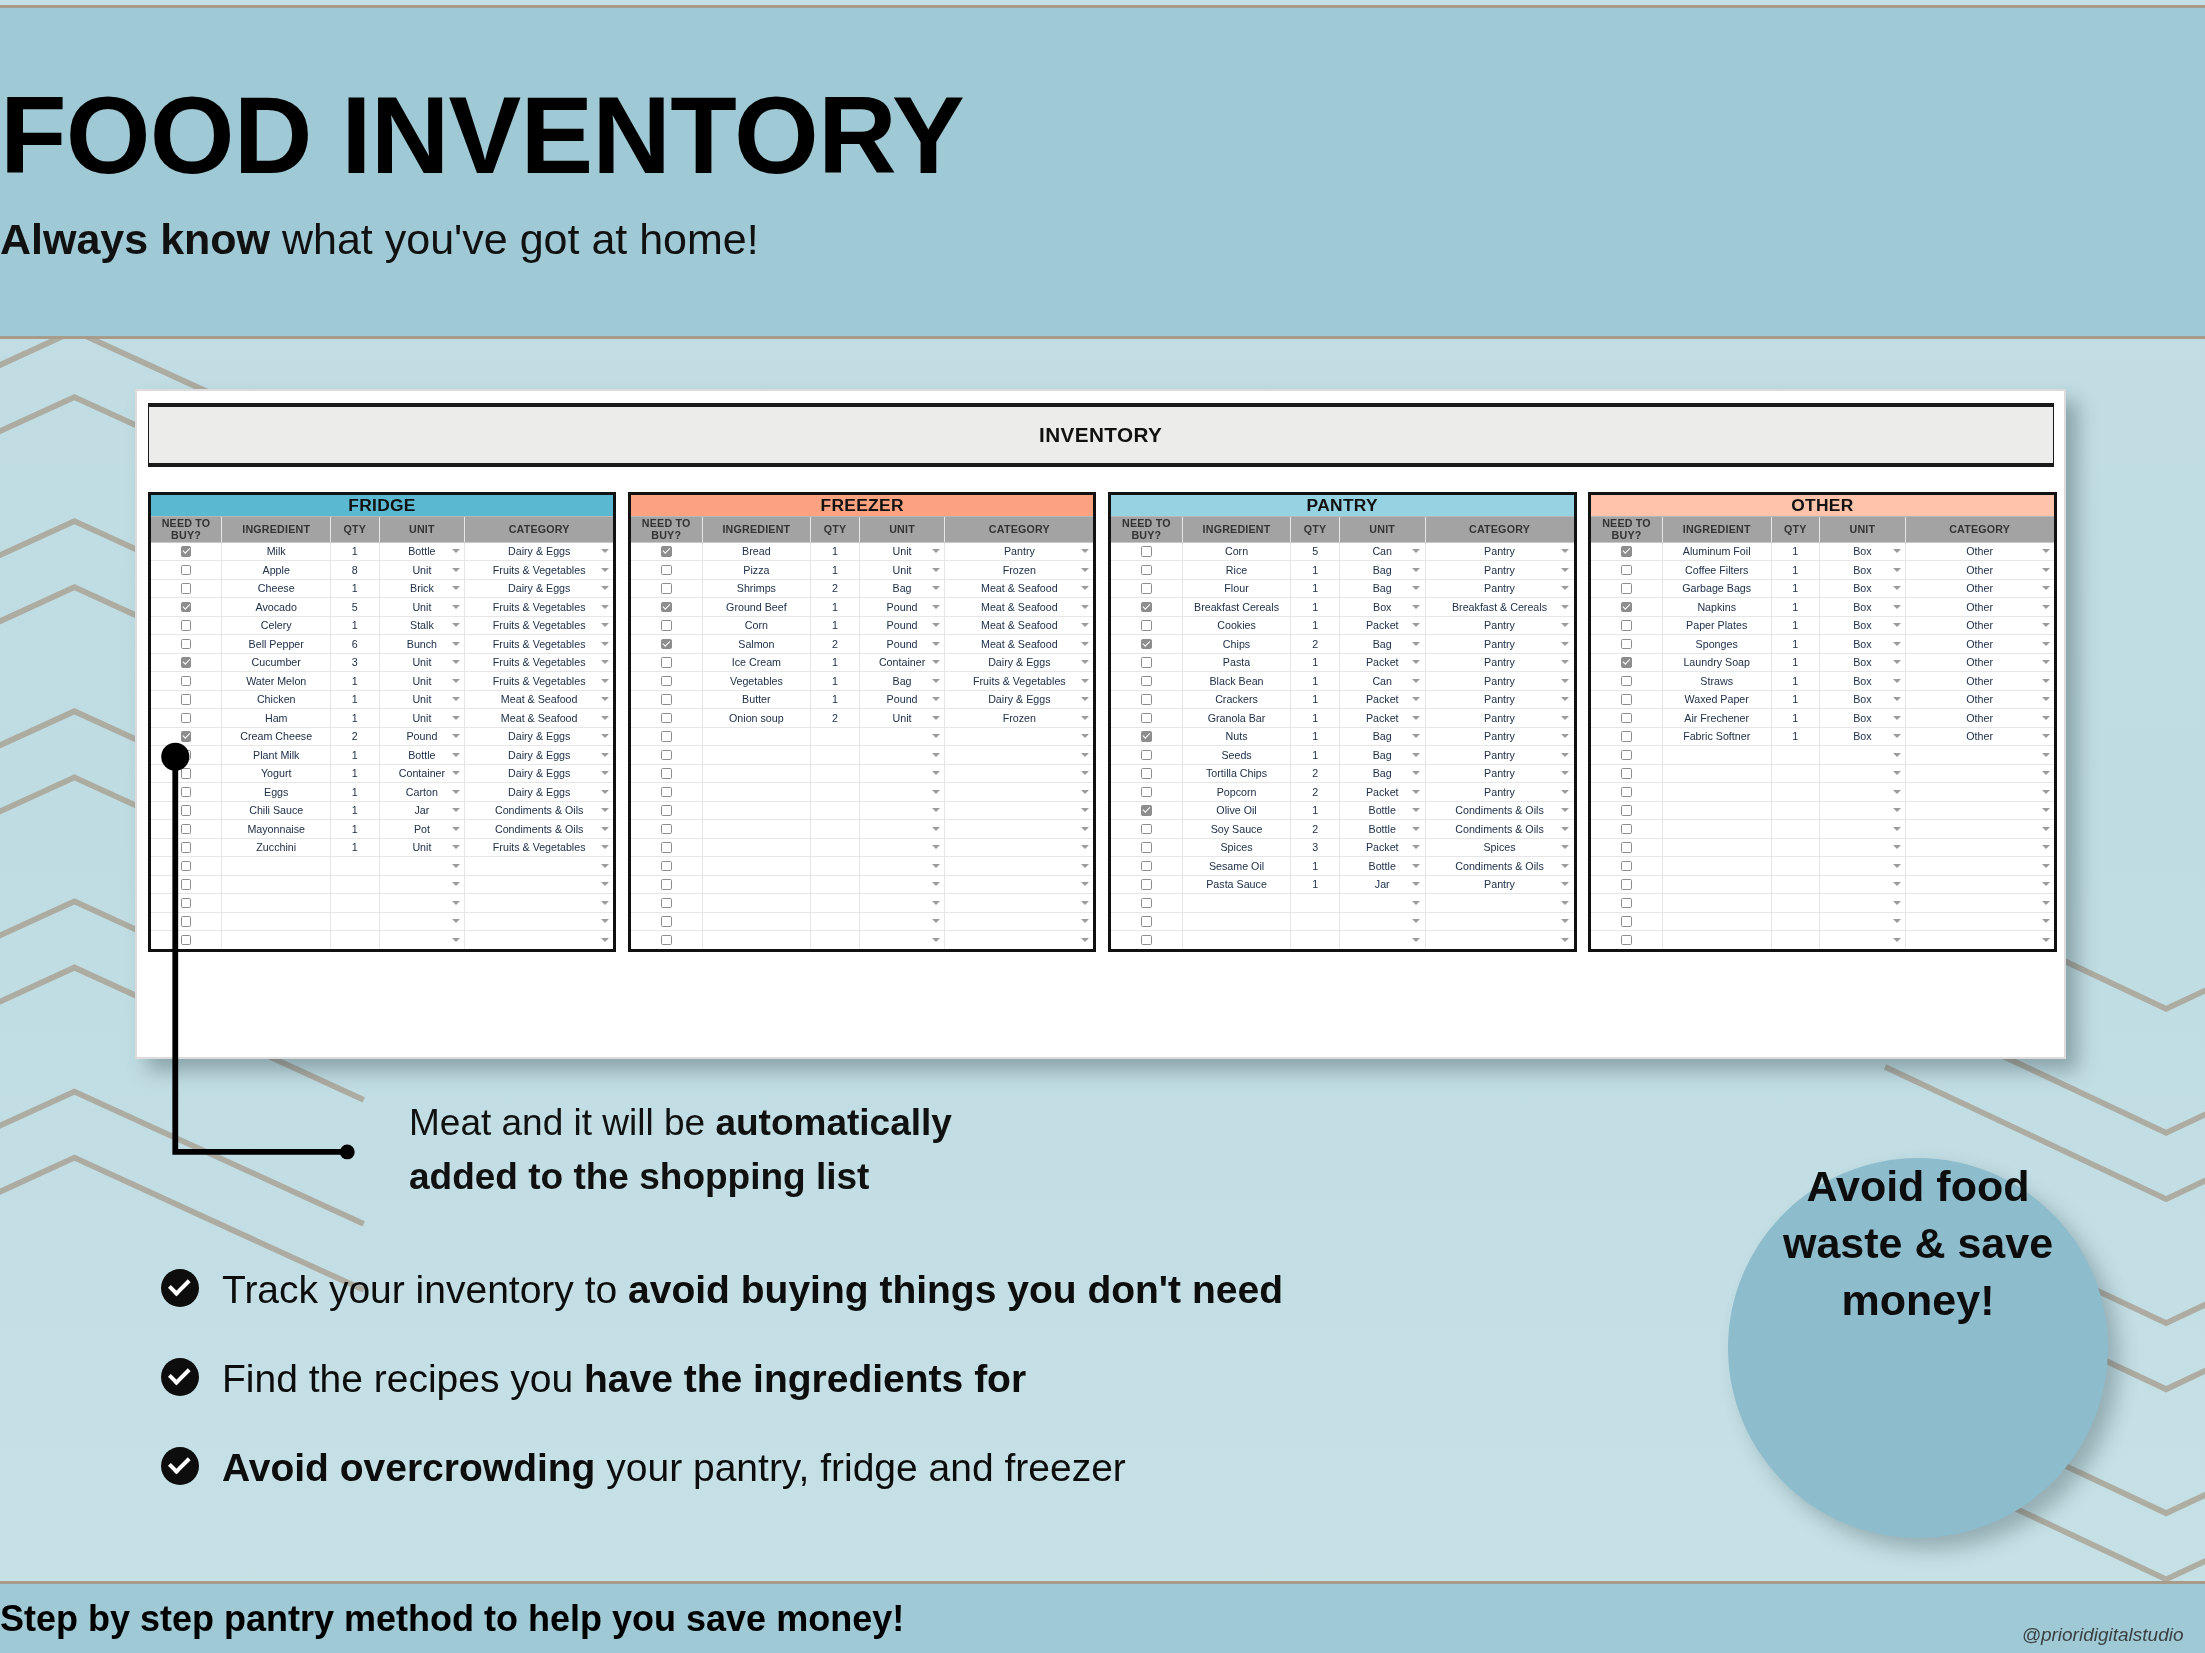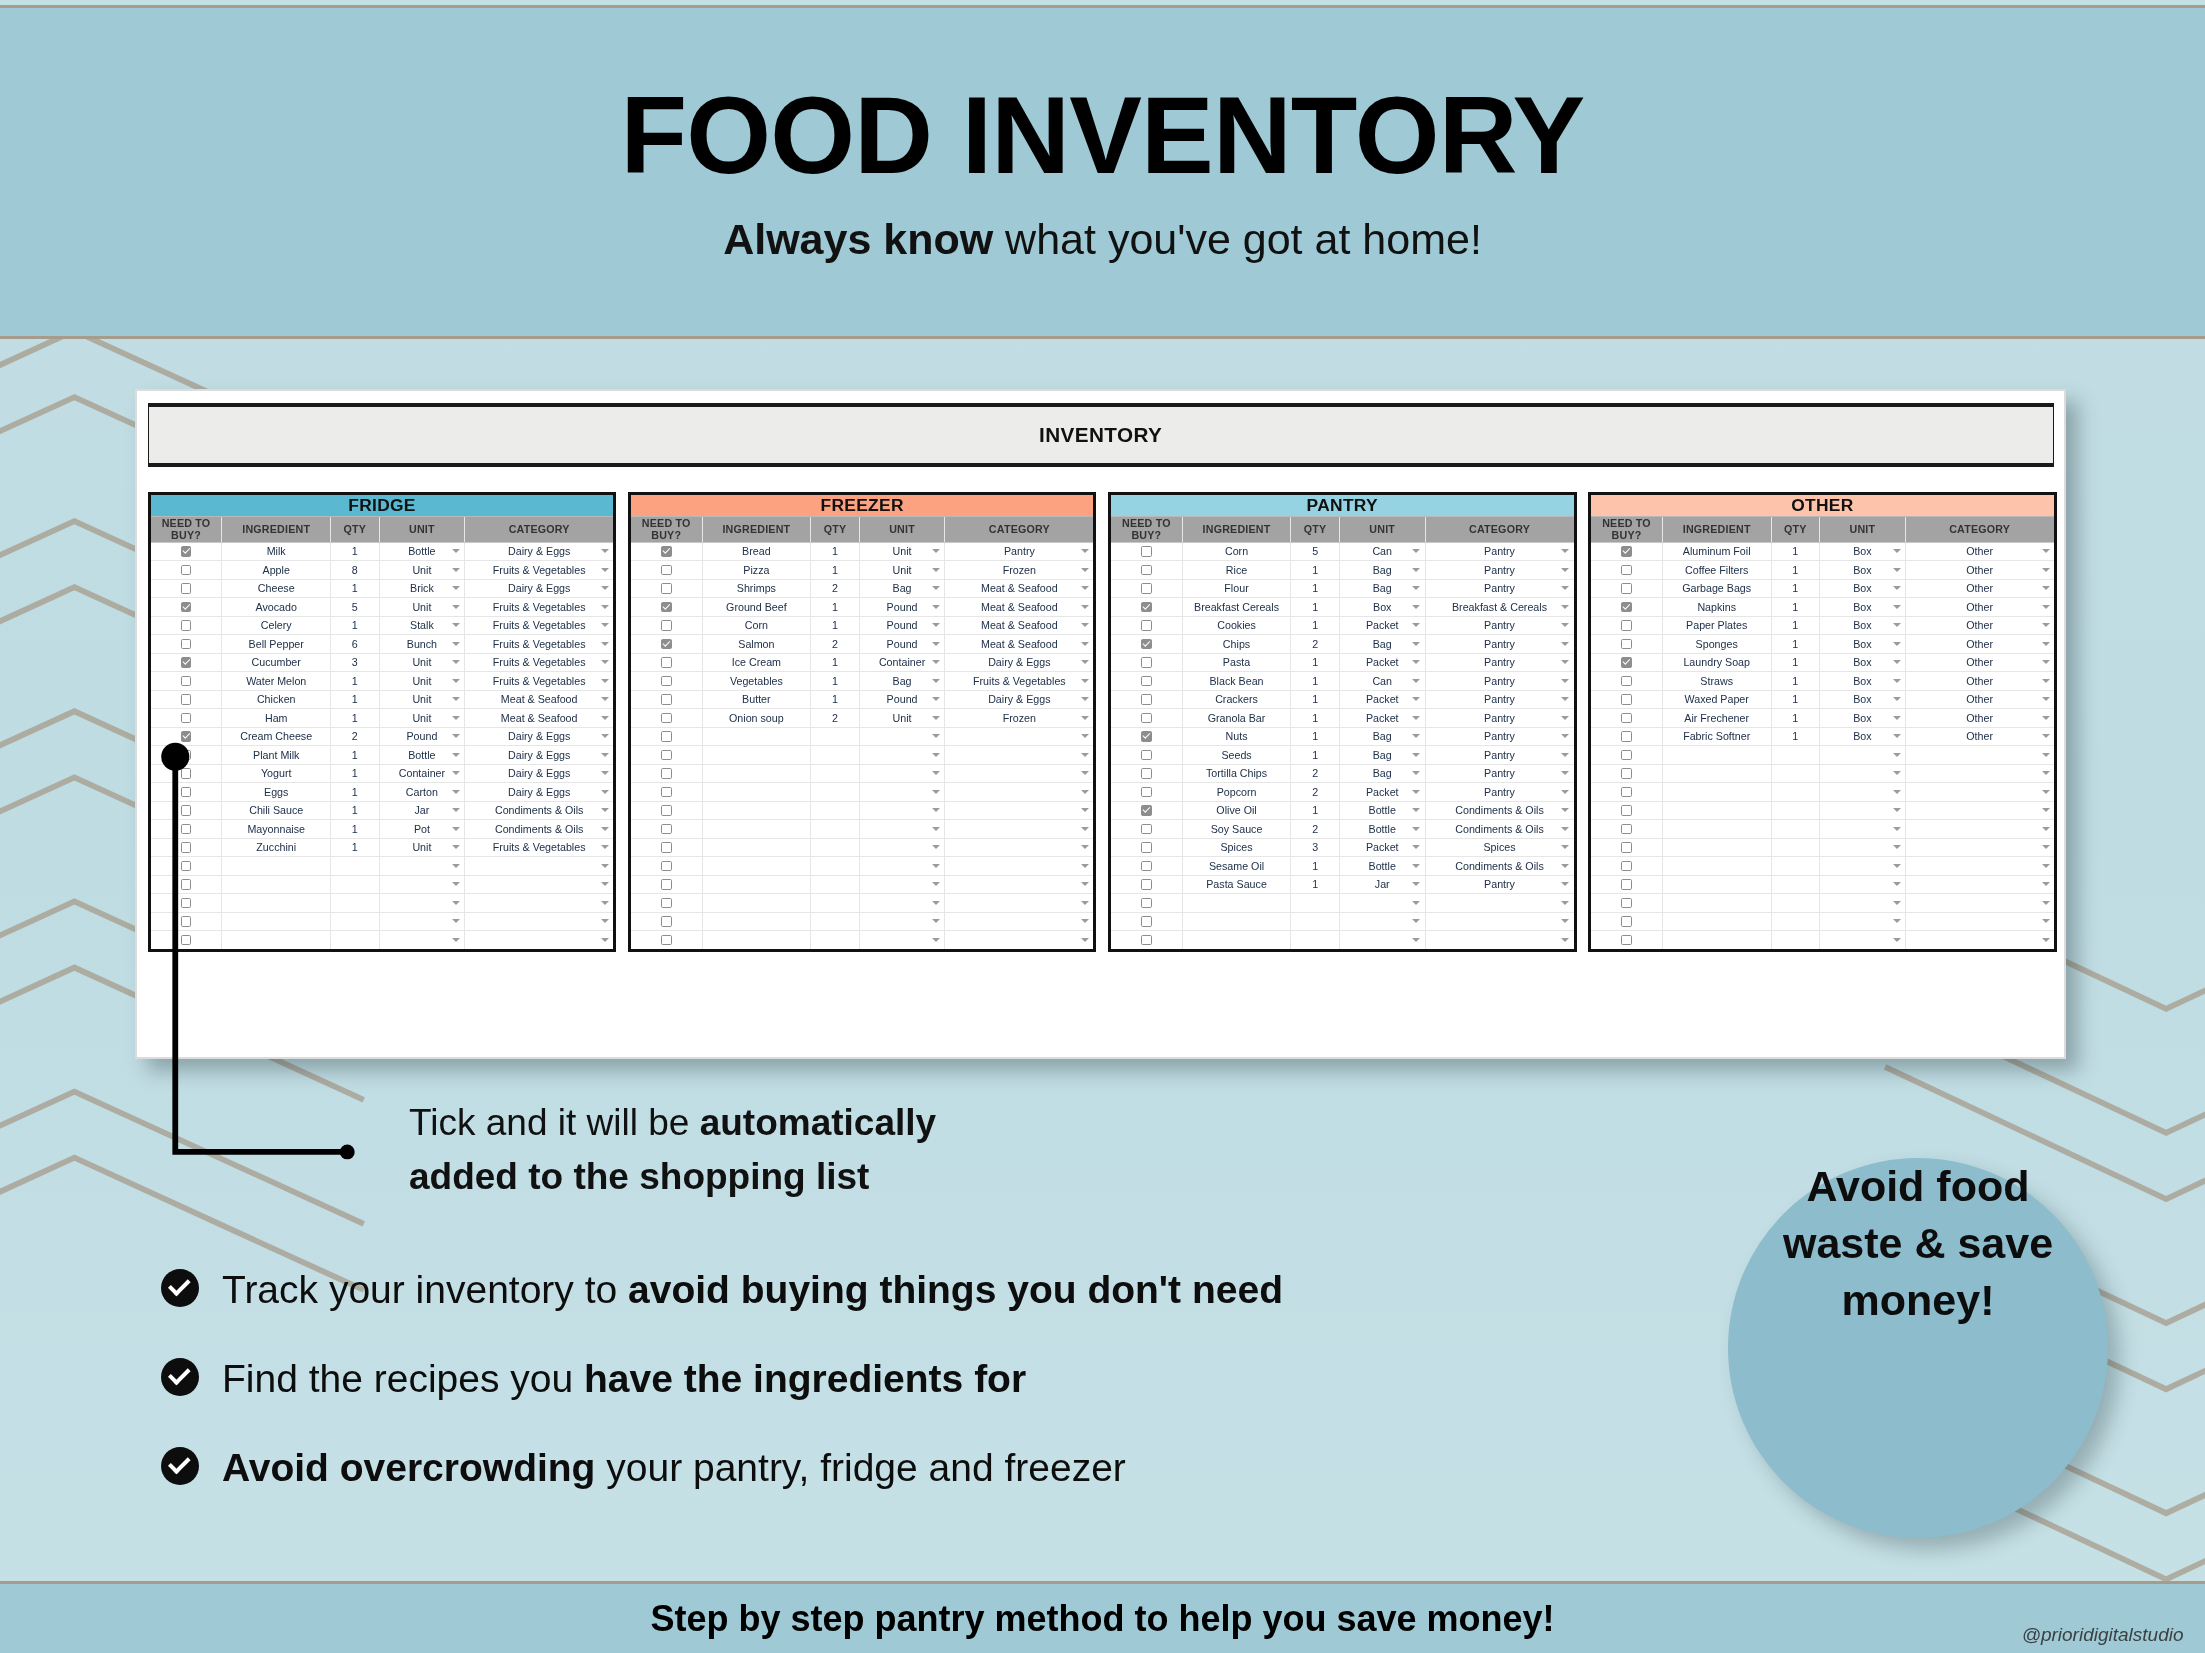--- a/index.html
+++ b/index.html
@@ -15,21 +15,21 @@
     position:absolute; inset:0;
     background:linear-gradient(180deg,#c3dee4 0%,#bfdce3 50%,#c6e1e6 100%);
   }
   #bg-chevrons { position:absolute; inset:0; }
 
   
   .banner {
     position:absolute; left:0; right:0;
     background:#9ec9d5;
     display:flex; flex-direction:column;
-    align-items:center; justify-content:center;
+    align-items:flex-start; justify-content:center;
   }
   #top-banner { top:5px; height:334px; border-top:3.3px solid #a79c8c; border-bottom:3.3px solid #a79c8c;}
   #bottom-banner { top:1581px; height:73px; border-top:3.3px solid #a79c8c; }
 
   #main-title {
     font-size:109px; font-weight:700; letter-spacing:-0.8px;
     color:#000; line-height:1;
     font-family:"Liberation Sans", sans-serif;
   }
   #subtitle { font-size:43px; color:#111; margin-top:25px; }
@@ -2373,21 +2373,21 @@
 </div>
 
 <svg id="callout-line" width="2205" height="1654" viewBox="0 0 2667 2000">
   <circle cx="212" cy="915" r="17" fill="#000"></circle>
   <path d="M212 915 L212 1393 L420 1393" stroke="#000" stroke-width="7" fill="none"></path>
   <circle cx="420" cy="1393" r="9" fill="#000"></circle>
 </svg>
 
 <div id="callout-text">
   <div>
-    <span>Tick and it will be </span><b>automatically</b>
+    <span>Meat and it will be </span><b>automatically</b>
   </div>
   <div>
     <b>added to the shopping list</b>
   </div>
 </div>
 
 <div id="bullets">
     <div class="bullet">
       <div class="bullet-ic"></div>
       <div class="bullet-tx"><span>Track your inventory to </span><b>avoid buying things you don't need</b><span></span></div>

